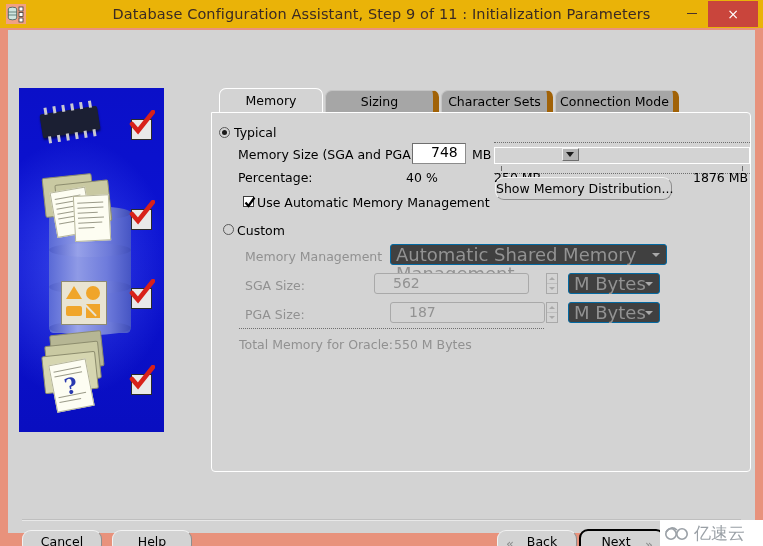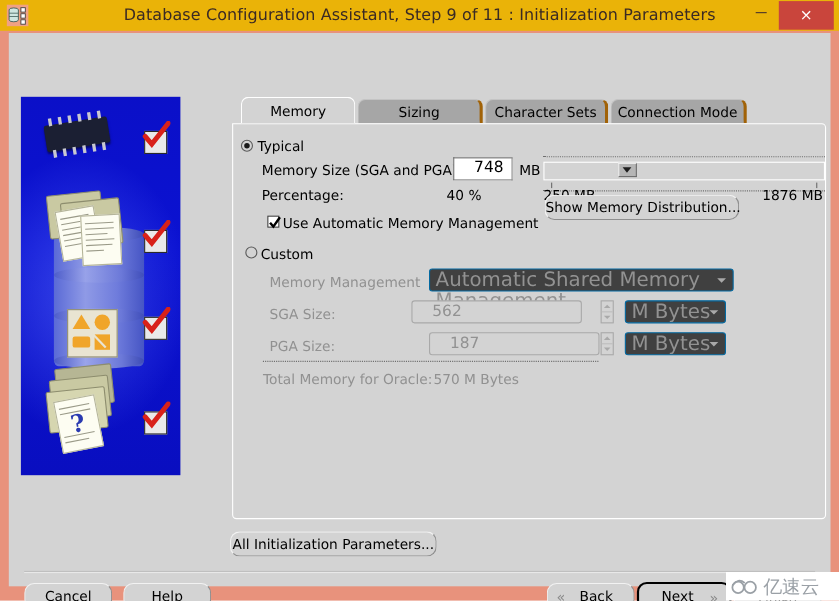--- a/index.html
+++ b/index.html
@@ -194,21 +194,21 @@
     height: 22px;
     line-height: 21px;
     text-align: center;
     font-size: 12.5px;
     color: #000;
     background: #a6a6a6;
     border-top-left-radius: 7px;
     border-top-right-radius: 7px;
     border-top: 1px solid #c4c4c4;
     border-left: 1px solid #c4c4c4;
-    border-right: 3px solid #a16207;
+    border-right: 6px solid #a16207;
     box-sizing: border-box;
     cursor: default;
   }
   .tab.active {
     background: #d3d3d3;
     border-top: 1px solid #ffffff;
     border-left: 1px solid #ffffff;
     border-right: 1px solid #ffffff;
     height: 24px;
     line-height: 23px;
@@ -606,23 +606,22 @@
           <i></i>
         </div>
     </div>
     <div class="combo" style="left:560px; top:272px; width:92px; height:21px;">
       <span>M Bytes</span>
       <span class="arrow"></span>
     </div>
 
     <div class="dotline" style="left:231px; top:298px; width:305px;"></div>
     <div class="lbl dis" style="left:231px; top:307px;">Total Memory for Oracle:</div>
-    <div class="lbl dis" style="left:386px; top:307px;">570 M Bytes</div>
-
-    <div class="btn" style="left:201px; top:453px; width:188px; height:23px; line-height:21px;">All Initialization Parameters...</div>
+    <div class="lbl dis" style="left:386px; top:307px;">550 M Bytes</div>
+
 
     <div class="sep" style="left:14px; top:489px; width:719px;"></div>
 
     <div class="btn" style="left:14px; top:500px; width:80px; height:24px; line-height:22px;">Cancel</div>
     <div class="btn" style="left:104px; top:500px; width:80px; height:24px; line-height:22px;">
       <span>Help</span>
     </div>
 
     <div class="btn" style="left:489px; top:500px; width:80px; height:24px; line-height:22px;">
       <span class="nav-arrow" style="left:8px; top:2px;">«</span>

